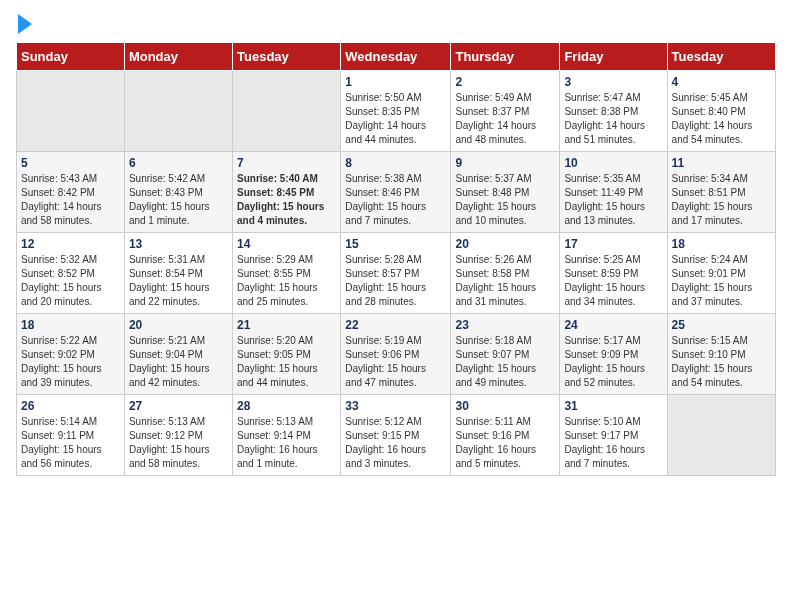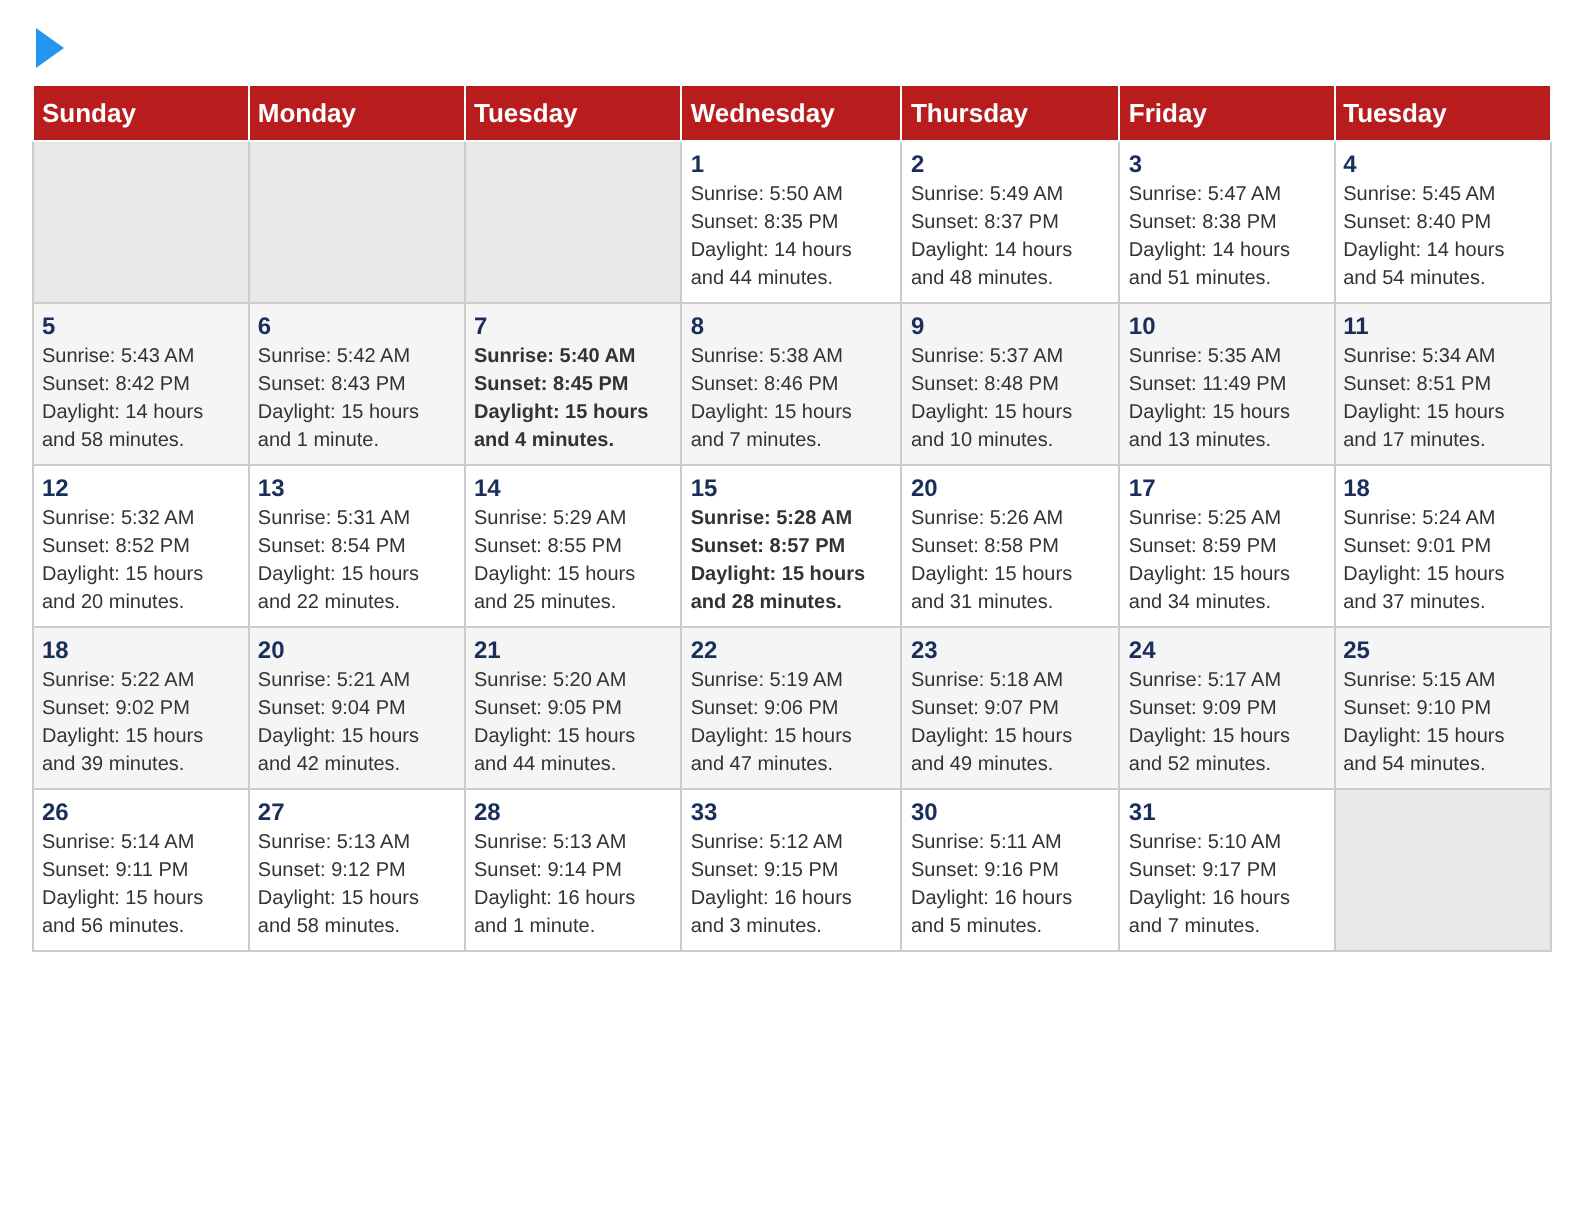--- a/index.html
+++ b/index.html
@@ -233,21 +233,21 @@
         </td>
         <td>
           <span class="day-num">14</span>
           <div class="day-info" style="white-space: pre-line;">Sunrise: 5:29 AM
 Sunset: 8:55 PM
 Daylight: 15 hours
 and 25 minutes.</div>
         </td>
         <td>
           <span class="day-num">15</span>
-          <div class="day-info" style="white-space: pre-line; font-weight: bold;">Sunrise: 5:28 AM
+          <div class="day-info" style="white-space: pre-line;">Sunrise: 5:28 AM
 Sunset: 8:57 PM
 Daylight: 15 hours
 and 28 minutes.</div>
         </td>
         <td>
           <span class="day-num">20</span>
           <div class="day-info" style="white-space: pre-line;">Sunrise: 5:26 AM
 Sunset: 8:58 PM
 Daylight: 15 hours
 and 31 minutes.</div>

